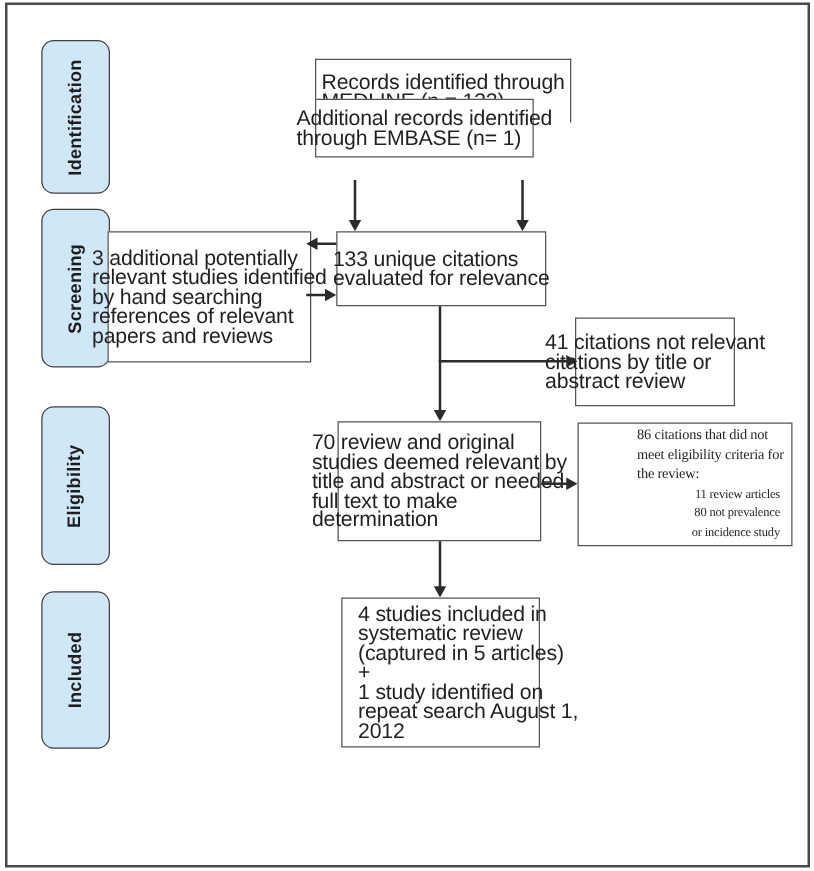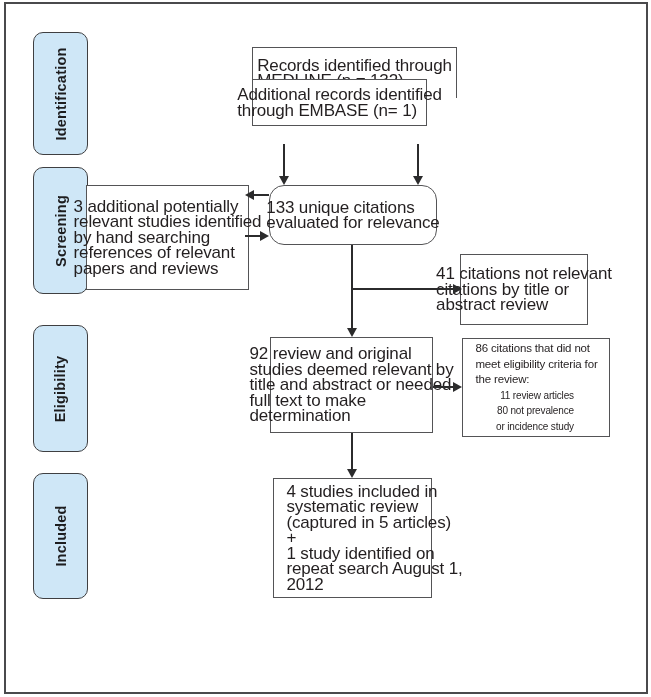--- a/index.html
+++ b/index.html
@@ -63,27 +63,27 @@
     white-space: pre;
     text-align: left;
     font-size: 17px;
     line-height: 15.5px;
     letter-spacing: -0.15px;
     color: #231f20;
   }
   
   #box-medline { left: 252px; top: 47px;  width: 205px; height: 51px; border-bottom: none; }
   #box-embase  { left: 252px; top: 79px;  width: 175px; height: 47px; }
-  #box-unique  { left: 269px; top: 185px; width: 168px; height: 60px; border-radius: 15px; }
+  #box-unique  { left: 269px; top: 185px; width: 168px; height: 60px; }
   #box-hand    { left: 86px;  top: 185px; width: 163px; height: 105px; }
   #box-notrel  { left: 460px; top: 254px; width: 128px; height: 71px; }
   #box-fulltext{ left: 270px; top: 337px; width: 163px; height: 96px; }
-  #box-inelig  { left: 462px; top: 338px; width: 148px; height: 99px;
-                 flex-direction: column; align-items: center; justify-content: center;
-                 padding: 2px 6px 2px 7px; }
+  #box-inelig  { left: 462px; top: 338px; width: 172px; height: 99px;
+                 flex-direction: column; align-items: flex-end; justify-content: center;
+                 padding: 2px 6px 2px 7px; font-family: Liberation Serif, serif; }
   #box-included{ left: 273px; top: 478px; width: 159px; height: 120px; padding-left: 44px; }
   #box-inelig .intro  { white-space: pre; text-align: left;  font-size: 11.5px; line-height: 15.5px; letter-spacing: -0.15px; }
   #box-inelig .detail { white-space: pre; text-align: right; font-size: 10px; line-height: 15.5px; letter-spacing: -0.15px; padding-right: 3px; }
 
   
   .line { position: absolute; background: #2b2b2c; }
   .vline { width: 2px; }
   .hline { height: 2px; }
   .head { position: absolute; width: 0; height: 0; }
   .head-down  { border-left: 5px solid transparent; border-right: 5px solid transparent; border-top: 9px solid #2b2b2c; }
@@ -127,21 +127,21 @@
 by hand searching
 references of relevant
 papers and reviews</div>
   </div>
   <div class="fbox" id="box-notrel">
     <div class="box-text">41 citations not relevant
 citations by title or
 abstract review</div>
   </div>
   <div class="fbox" id="box-fulltext">
-    <div class="box-text">92 review and original
+    <div class="box-text">70 review and original
 studies deemed relevant by
 title and abstract or needed
 full text to make
 determination</div>
   </div>
   <div class="fbox" id="box-inelig">
     <div class="intro">86 citations that did not
 meet eligibility criteria for
 the review:</div>
     <div class="detail">11 review articles

